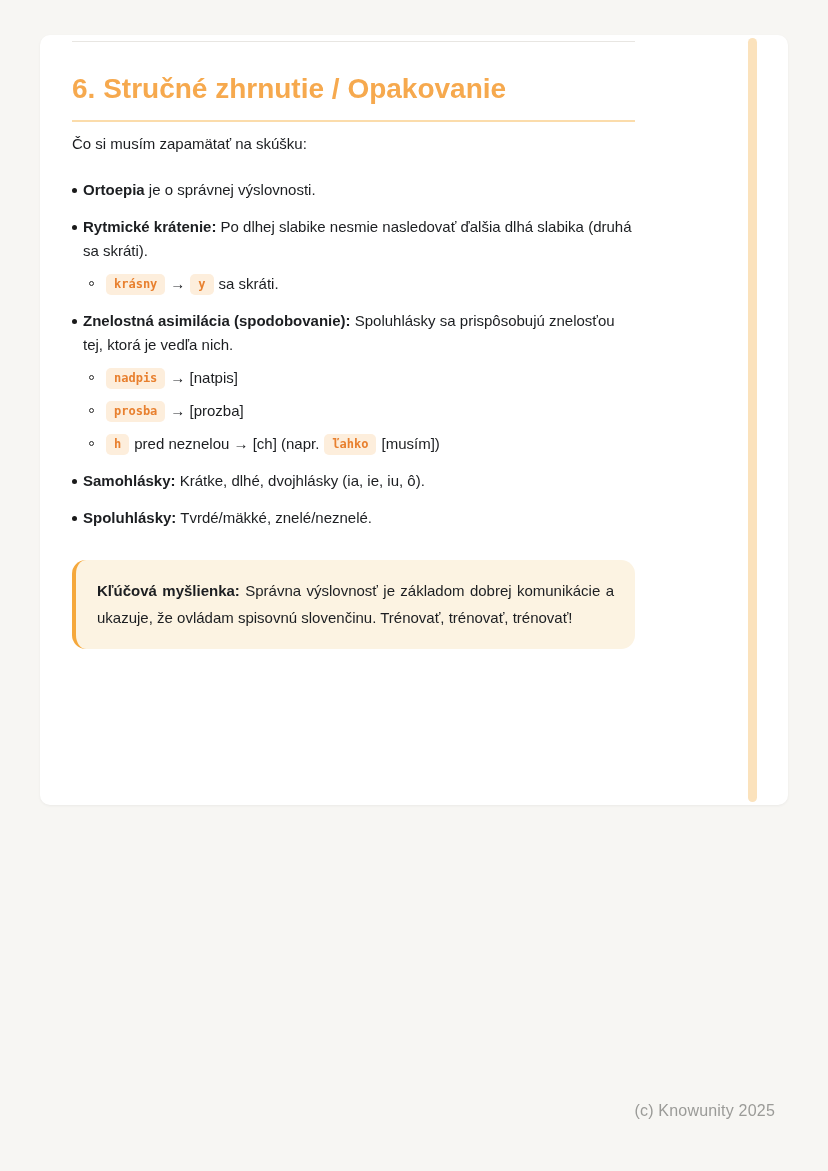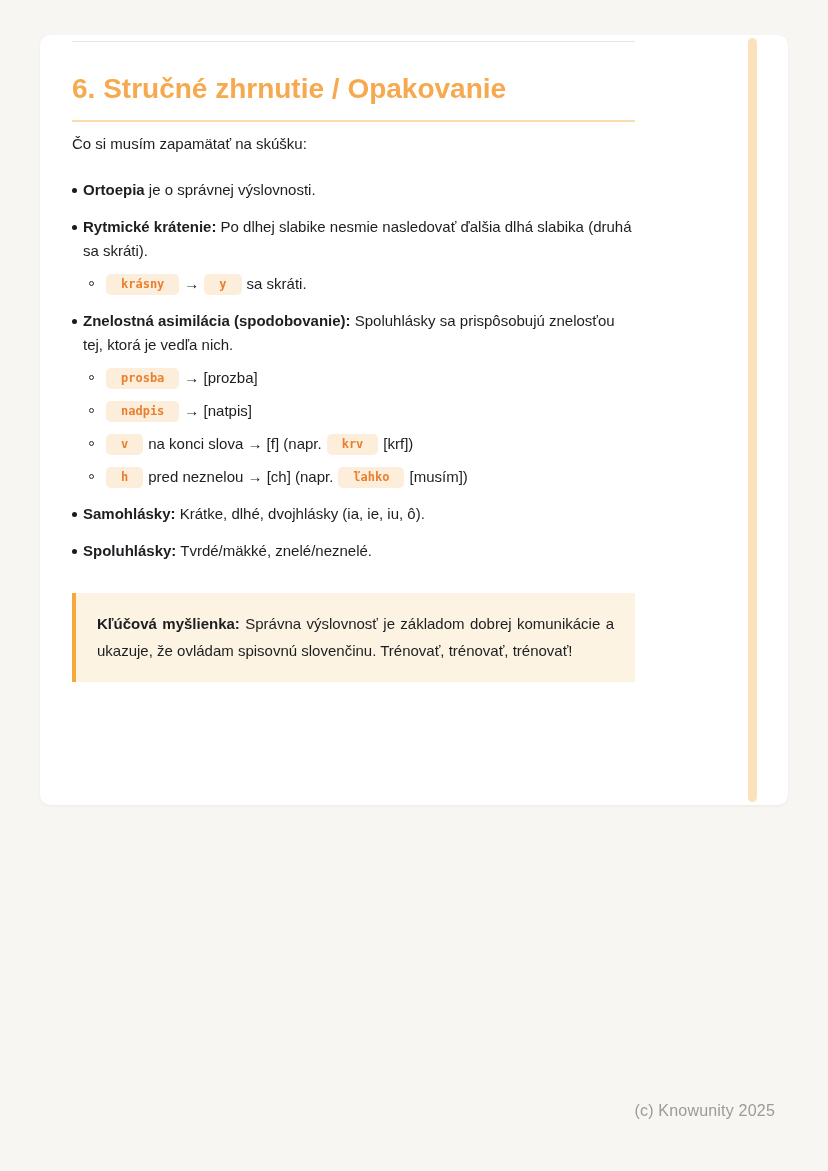--- a/index.html
+++ b/index.html
@@ -42,34 +42,34 @@
   .sub-list{list-style:none;margin-top:7px;}
   .si{display:flex;gap:12px;align-items:flex-start;margin-top:9px;font-size:15px;line-height:24px;}
   .ring{flex:0 0 auto;width:5px;height:5px;border-radius:50%;border:1.5px solid #2a2a2a;margin-top:9px;margin-left:6px;background:transparent;}
   .si-text{flex:1;}
   .chip{
     font-family:"DejaVu Sans Mono", monospace;
     font-weight:bold;
     font-size:12px;
     color:var(--code-text);
     background:var(--code-bg);
-    padding:3px 15px;
+    padding:3px 8px;
     border-radius:5px;
     margin:0 5px;
     display:inline-block;
     line-height:1.25;
     vertical-align:1px;
   }
   .chip:first-child{margin-left:0;}
   .callout{
     margin-top:30px;
     width:563px;
     background:var(--callout-bg);
     border-left:4px solid var(--callout-border);
-    border-radius:0;
+    border-radius:14px;
     padding:17px 21px 18px 21px;
   }
   .callout p{
     font-size:15px;line-height:27px;text-align:justify;
   }
   .callout b{font-weight:700;}
   .scroll-strip{
     position:absolute;left:748px;top:38px;width:9px;height:764px;
     background:#fbe2bc;border-radius:5px;
   }
@@ -108,29 +108,25 @@
           </div>
         </li>
 
         <li class="mi">
           <span class="dot"></span>
           <div class="mi-text">
             <b>Znelostná asimilácia (spodobovanie):</b><span> Spoluhlásky sa prispôsobujú znelosťou tej, ktorá je vedľa nich.</span>
             <ul class="sub-list">
               <li class="si">
                 <span class="ring"></span>
-                <div class="si-text"><code class="chip">prosba</code><span>→ [prozba]</span></div>
-              </li>
-              <li class="si">
-                <span class="ring"></span>
                 <div class="si-text"><code class="chip">nadpis</code><span>→ [natpis]</span></div>
               </li>
               <li class="si">
                 <span class="ring"></span>
-                <div class="si-text"><code class="chip">v</code><span>na konci slova → [f] (napr.</span><code class="chip">krv</code><span>[krf])</span></div>
+                <div class="si-text"><code class="chip">prosba</code><span>→ [prozba]</span></div>
               </li>
               <li class="si">
                 <span class="ring"></span>
                 <div class="si-text"><code class="chip">h</code><span>pred neznelou → [ch] (napr.</span><code class="chip">ľahko</code><span>[musím])</span></div>
               </li>
             </ul>
           </div>
         </li>
 
         <li class="mi">

